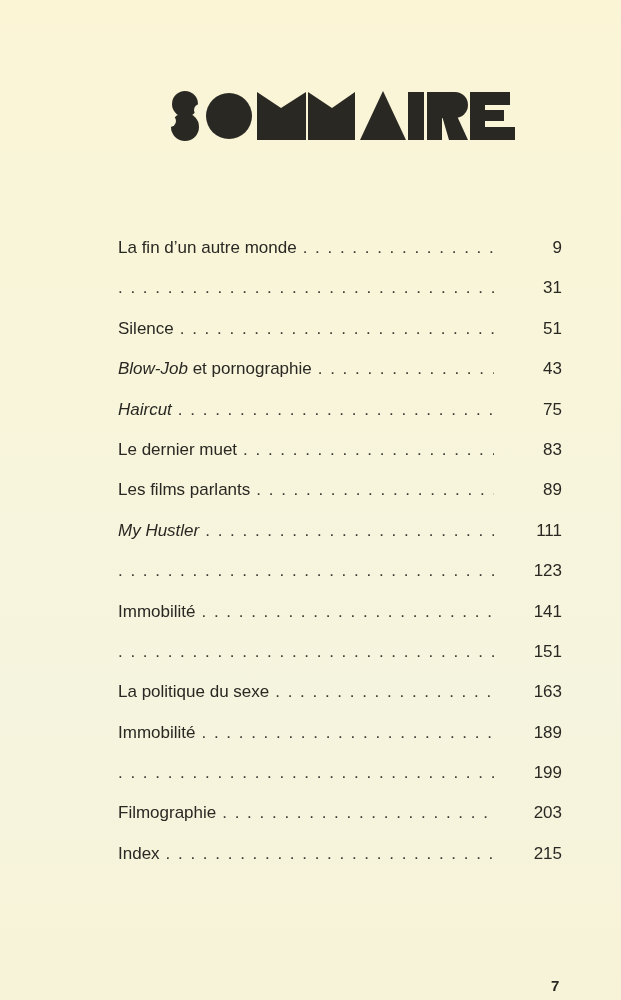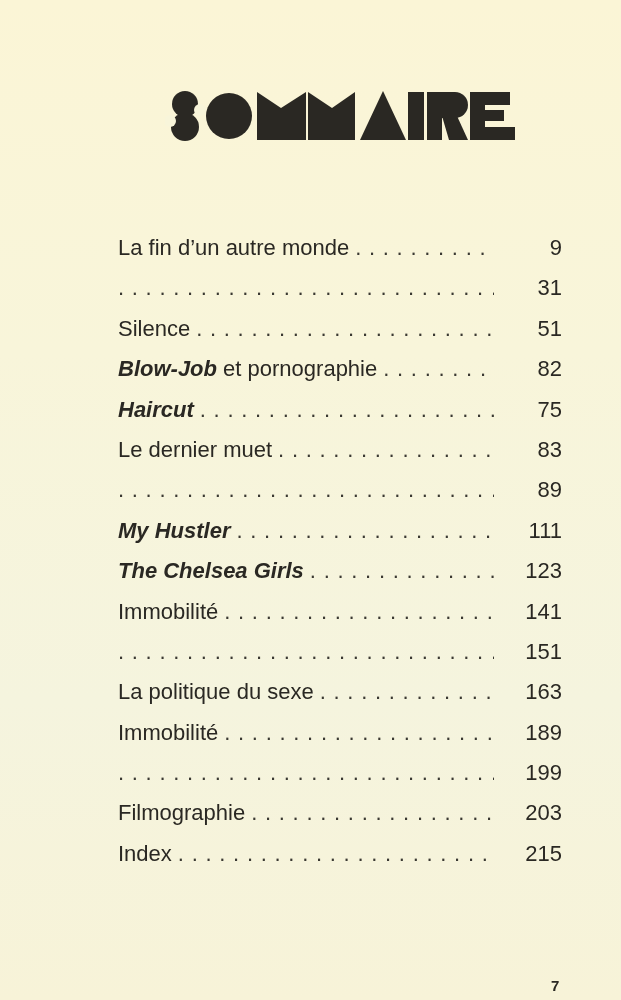--- a/index.html
+++ b/index.html
@@ -8,24 +8,24 @@
     background: linear-gradient(180deg, #fbf5d6 0%, #f8f5da 35%, #f5f4de 70%, #f7f3d8 100%);
     font-family: "Liberation Sans", sans-serif;
     color: #2a2823;
     position: relative;
   }
   .title-svg { position: absolute; left: 165px; top: 90px; }
   .toc { position: absolute; left: 118px; top: 236px; width: 444px; }
   .toc-row {
     position: relative; height: 40.4px;
     display: flex; align-items: flex-start;
-    font-size: 22px; line-height: 24px;
+    font-size: 17px; line-height: 24px;
   }
   .entry-title { white-space: nowrap; padding-right: 6px; }
-  .entry-title .it { font-style: italic; font-weight: bold; }
+  .entry-title .it { font-style: italic; }
   .leader {
     flex: 1; overflow: hidden; white-space: nowrap;
     letter-spacing: 7.7px; margin-right: 24px; color: #3a3832;
   }
   .page { width: 44px; text-align: right; }
   .folio {
     position: absolute; left: 551px; top: 977px;
     font-weight: bold; font-size: 15px; color: #2a2823;
   }
 </style>
@@ -79,43 +79,43 @@
       <span class="page">31</span>
     </div>
     <div class="toc-row">
       <span class="entry-title"><span class="it"></span><span>Silence</span></span>
       <span class="leader">............................................................</span>
       <span class="page">51</span>
     </div>
     <div class="toc-row">
       <span class="entry-title"><span class="it">Blow-Job</span><span> et pornographie</span></span>
       <span class="leader">............................................................</span>
-      <span class="page">82</span>
+      <span class="page">43</span>
     </div>
     <div class="toc-row">
       <span class="entry-title"><span class="it">Haircut</span><span></span></span>
       <span class="leader">............................................................</span>
       <span class="page">75</span>
     </div>
     <div class="toc-row">
       <span class="entry-title"><span class="it"></span><span>Le dernier muet</span></span>
       <span class="leader">............................................................</span>
       <span class="page">83</span>
     </div>
     <div class="toc-row">
+      <span class="entry-title"><span class="it"></span><span>Les films parlants</span></span>
       <span class="leader">............................................................</span>
       <span class="page">89</span>
     </div>
     <div class="toc-row">
       <span class="entry-title"><span class="it">My Hustler</span><span></span></span>
       <span class="leader">............................................................</span>
       <span class="page">111</span>
     </div>
     <div class="toc-row">
-      <span class="entry-title"><span class="it">The Chelsea Girls</span><span></span></span>
       <span class="leader">............................................................</span>
       <span class="page">123</span>
     </div>
     <div class="toc-row">
       <span class="entry-title"><span class="it"></span><span>Immobilité</span></span>
       <span class="leader">............................................................</span>
       <span class="page">141</span>
     </div>
     <div class="toc-row">
       <span class="leader">............................................................</span>

